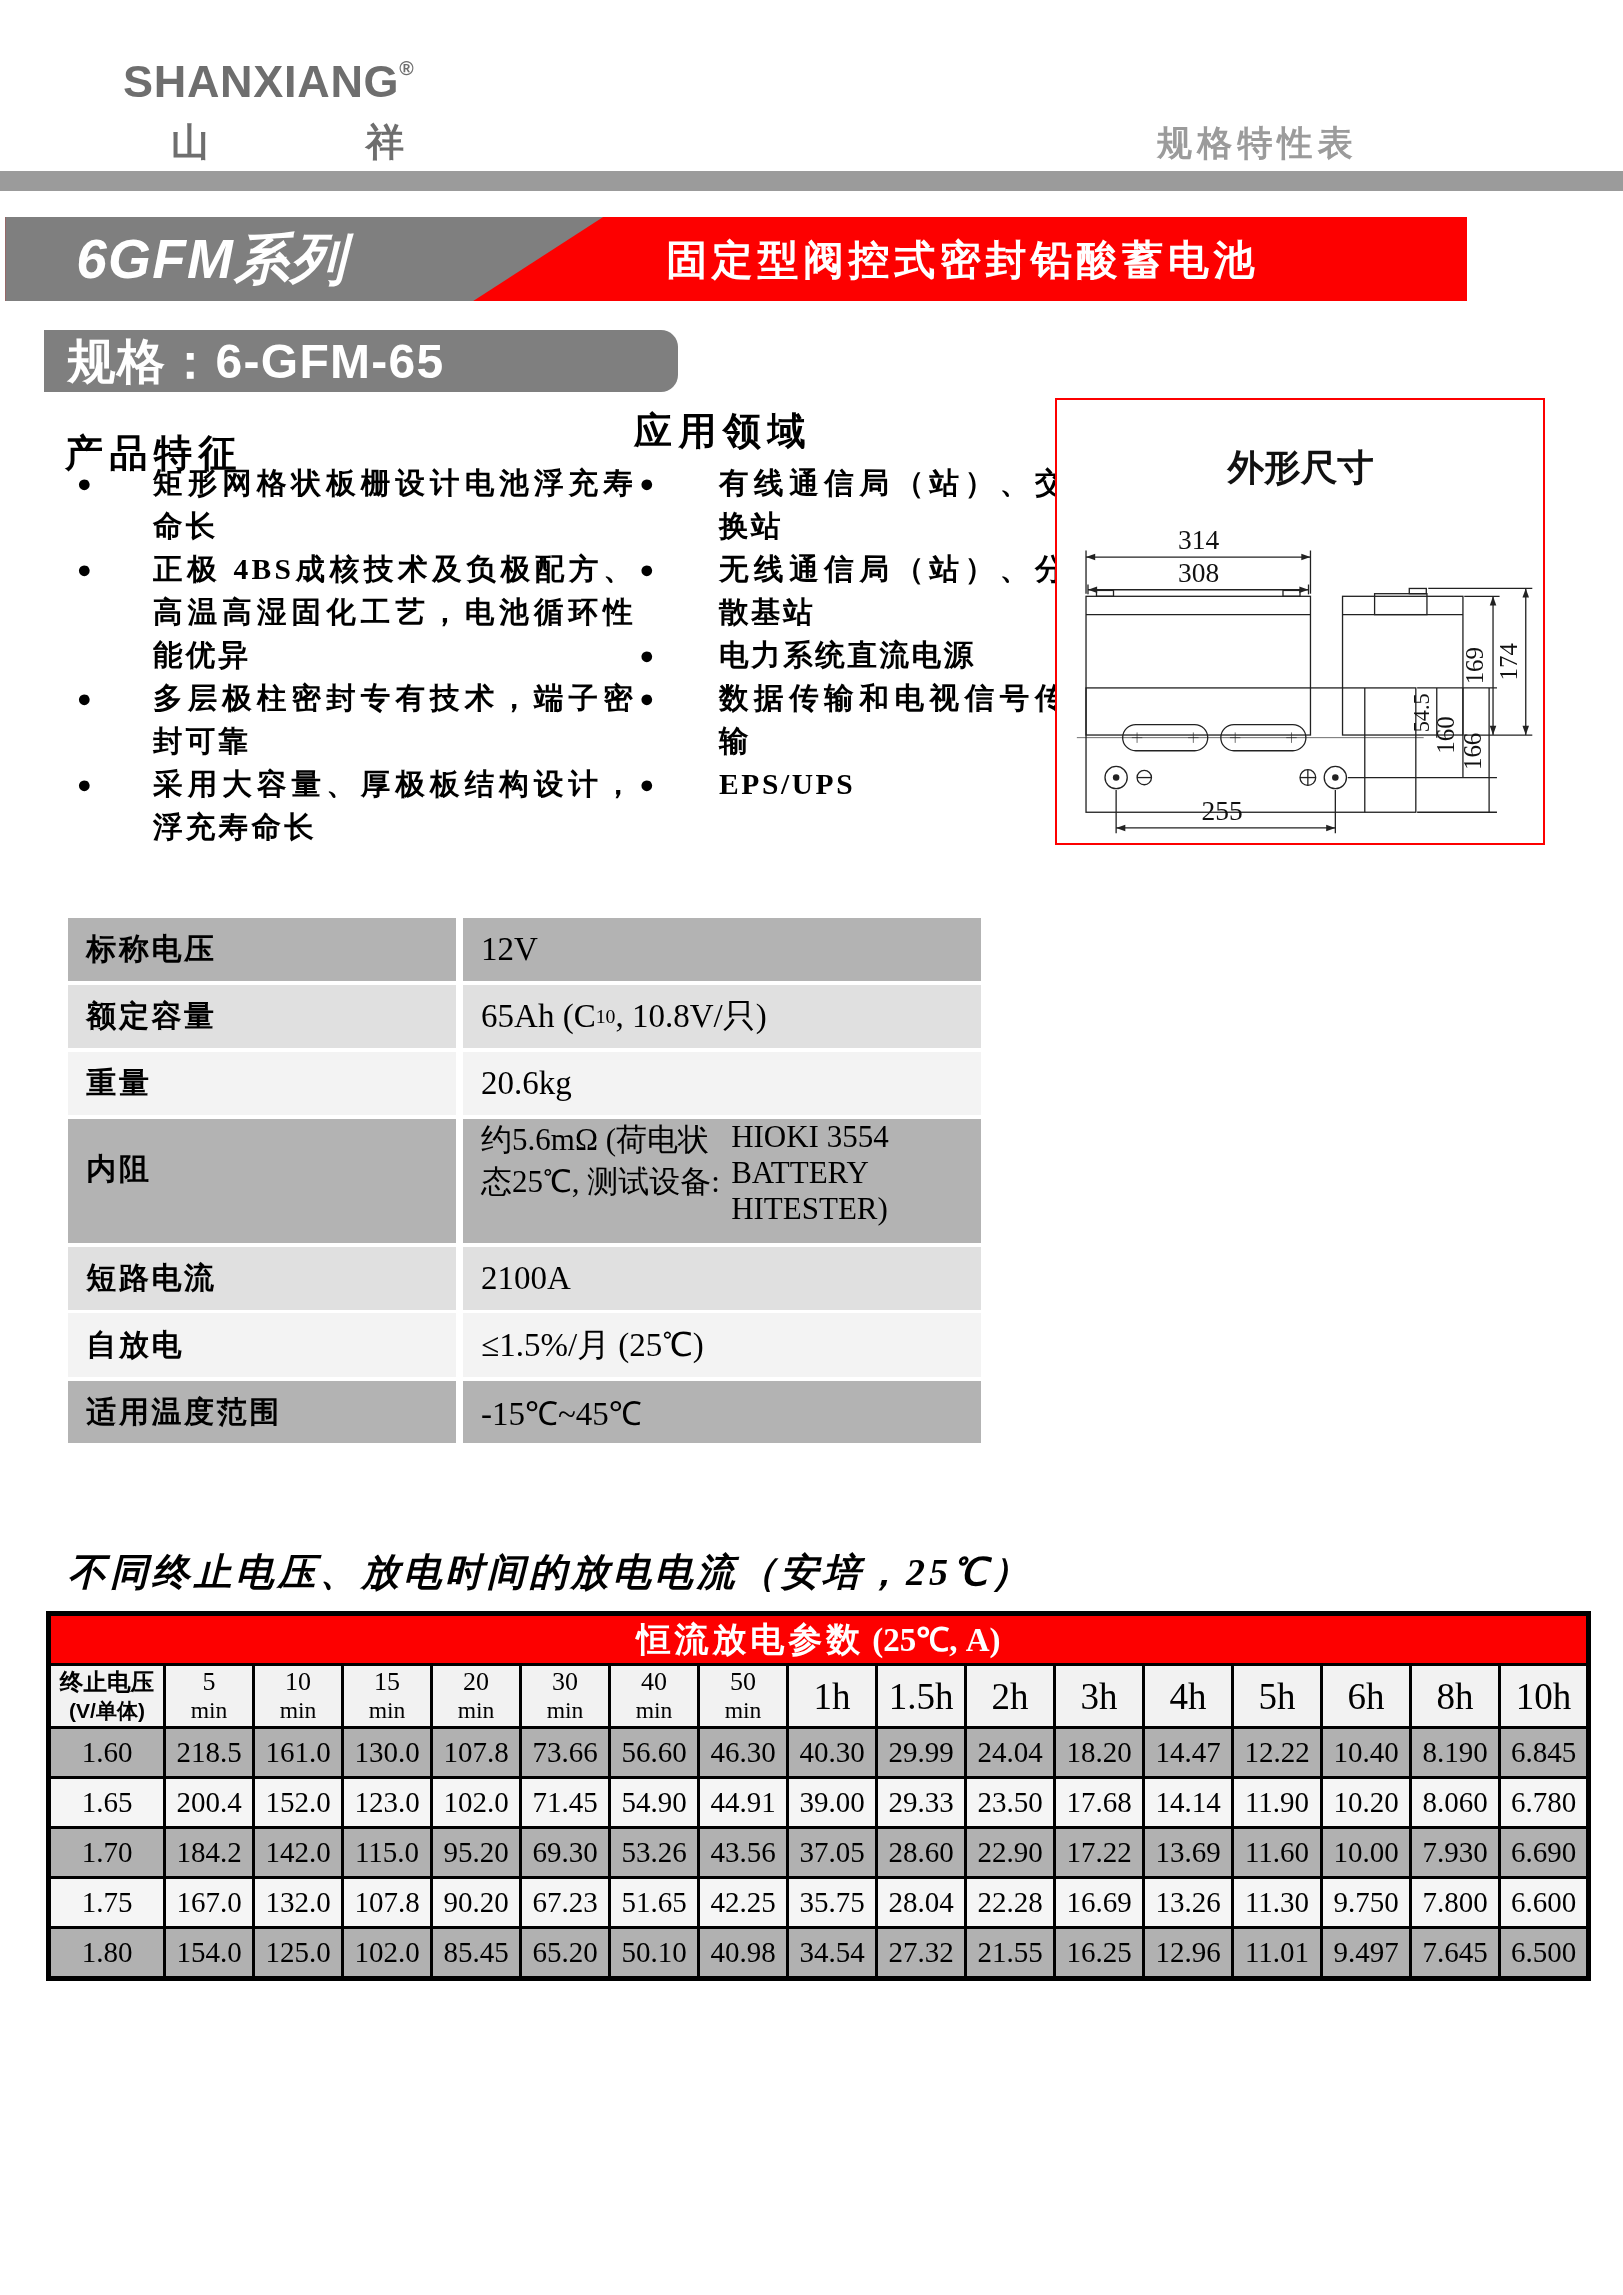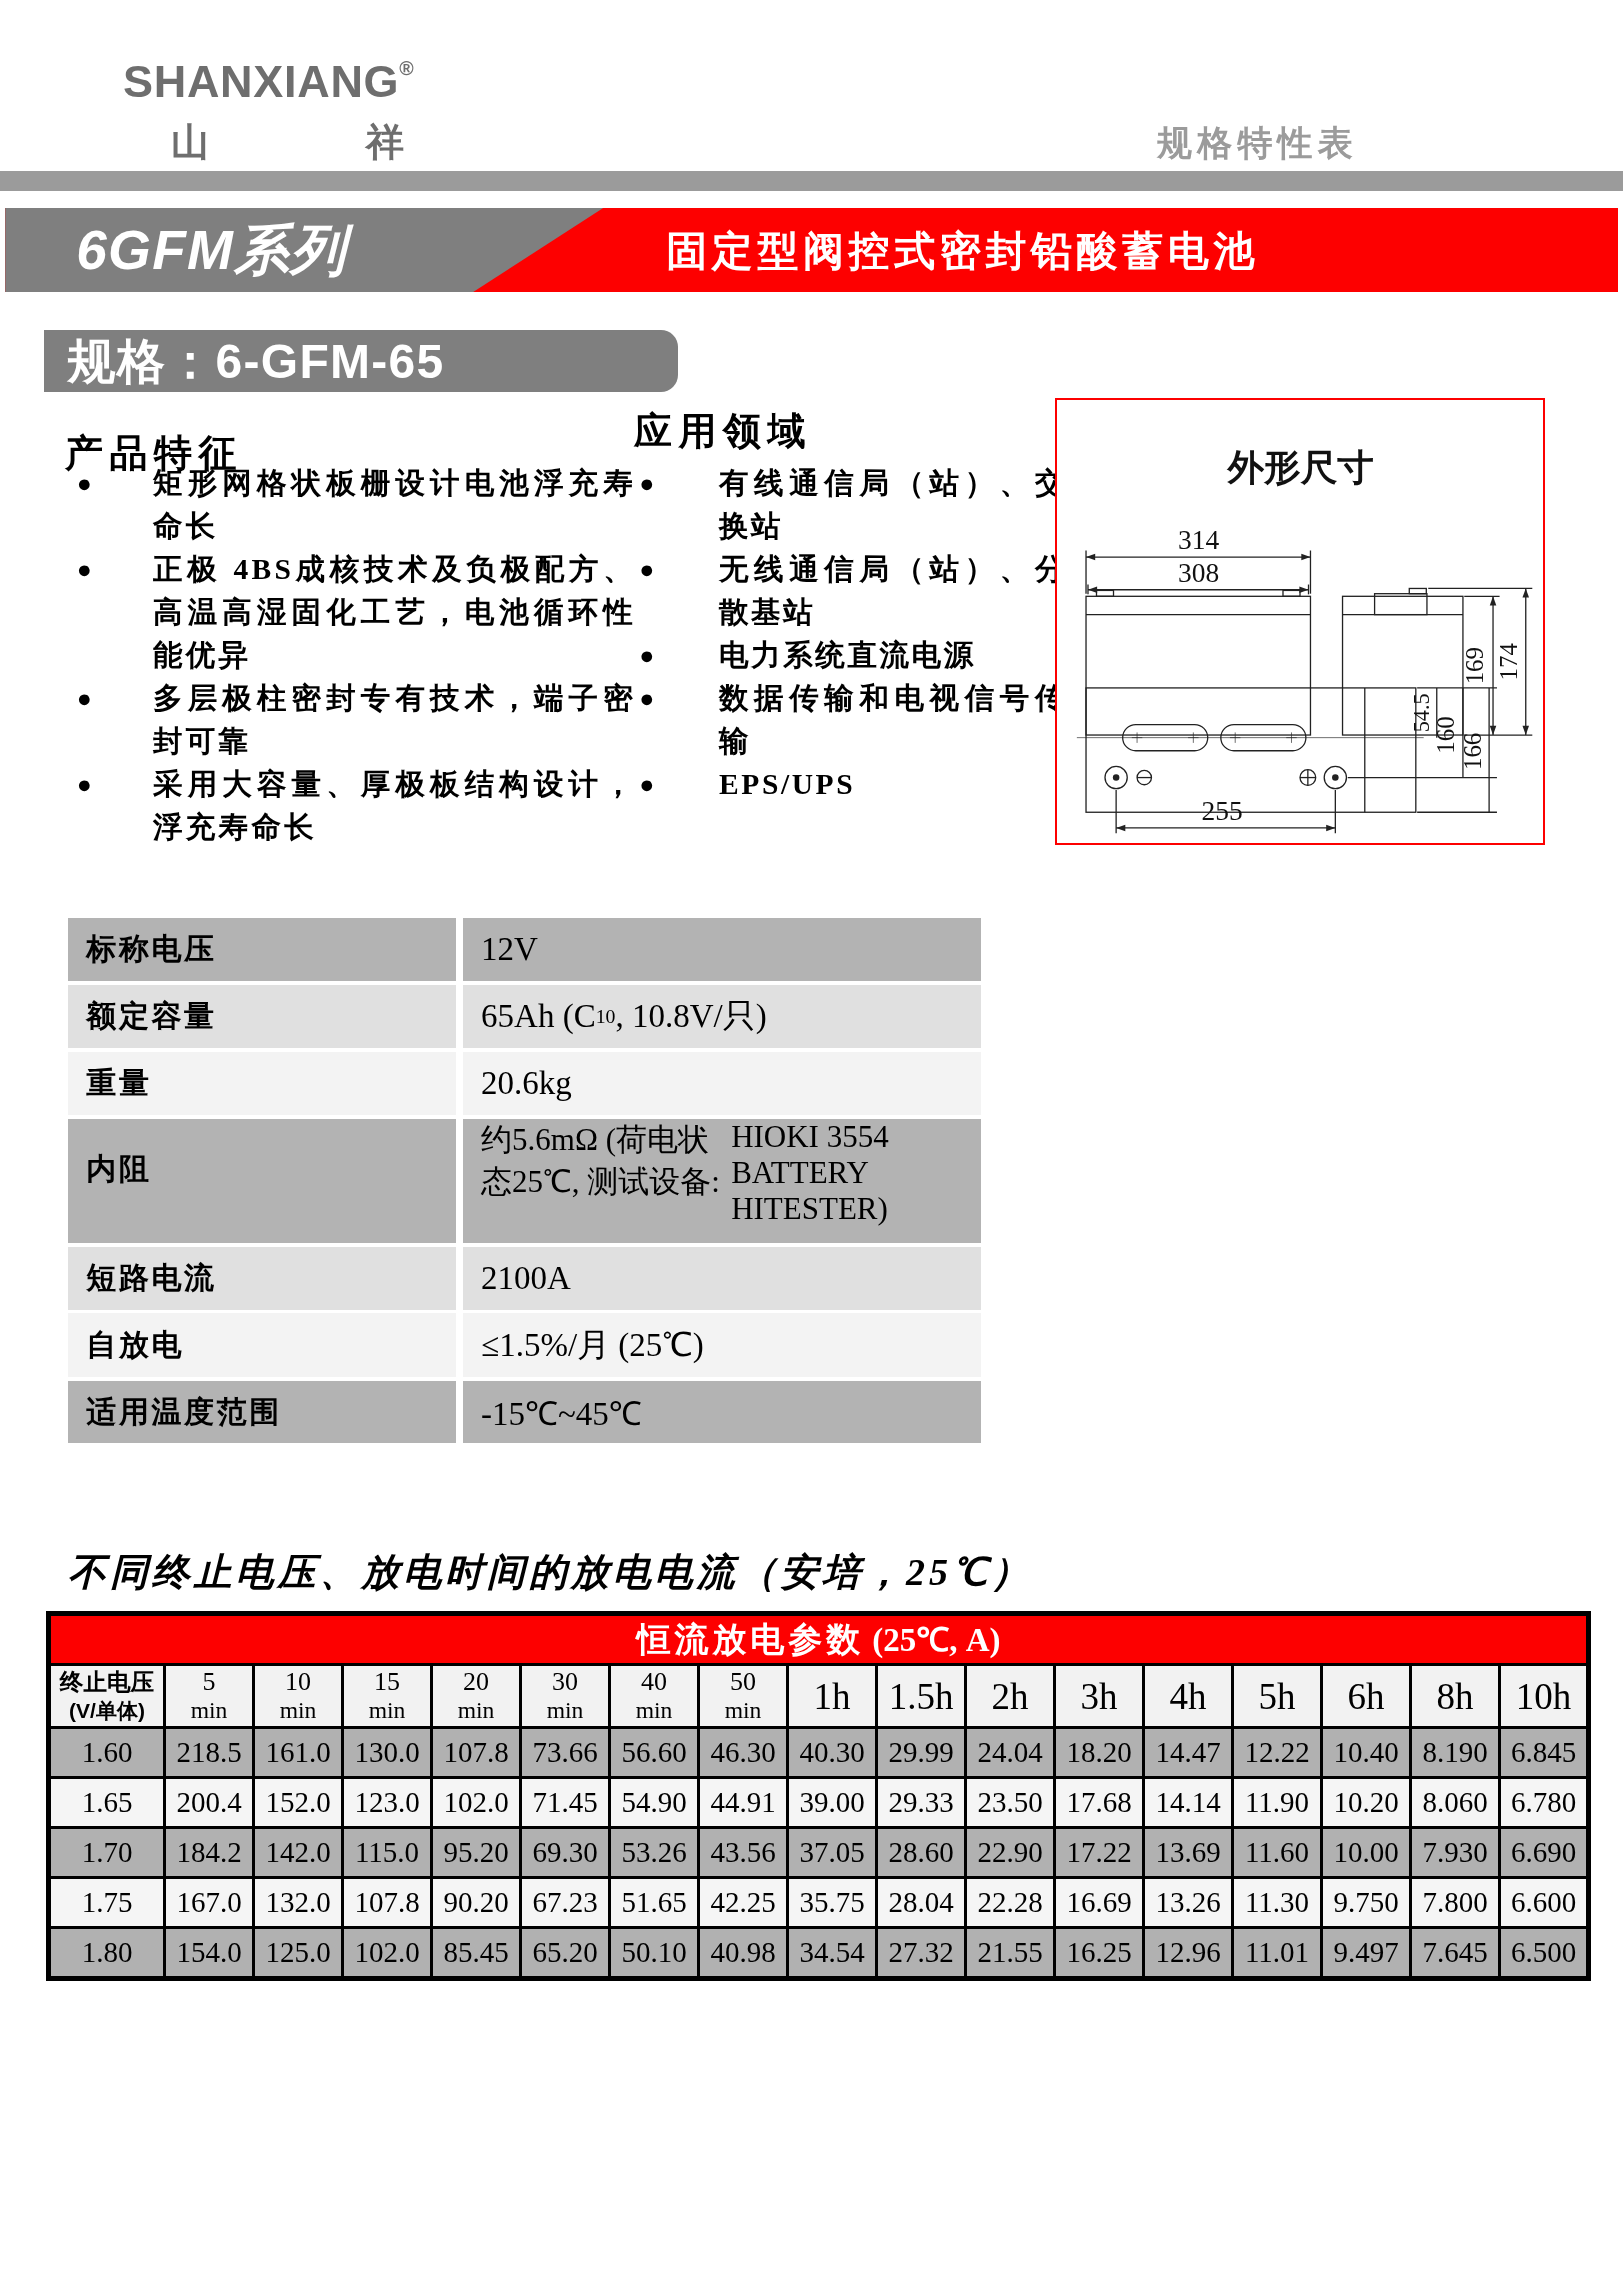--- a/index.html
+++ b/index.html
@@ -17,21 +17,21 @@
   
   .logo{left:123px;top:56px;font-size:45px;font-weight:bold;letter-spacing:0.7px;color:var(--logo-gray);}
   .logo .reg{font-size:19.6px;vertical-align:22px;font-weight:bold;}
   .logo-cn{left:171px;top:117px;width:233px;display:flex;justify-content:space-between;
            font-size:38px;font-weight:bold;color:var(--logo-gray);}
   .doc-title{left:1157px;top:120px;width:236px;font-size:35px;font-weight:bold;
              letter-spacing:5.2px;color:var(--bar-gray);white-space:nowrap;}
   .top-bar{left:0;top:171px;width:1623px;height:20px;background:var(--bar-gray);}
 
   
-  .banner{left:5.2px;top:208px;width:1613px;height:84px;background:var(--accent-red);}
+  .banner{left:5.2px;top:217px;width:1430px;height:84px;background:var(--accent-red);padding-left:32px;}
   .banner-gray{position:absolute;inset:0;background:var(--banner-gray);
                clip-path:polygon(0 0,598px 0,468px 100%,0 100%);}
   .banner-series{position:absolute;left:71px;top:0;line-height:84px;font-size:55px;
                  font-weight:bold;font-style:italic;color:#fff;letter-spacing:1.3px;}
   .banner-type{position:absolute;left:661px;top:0;line-height:86px;font-size:41px;
                font-weight:bold;color:#fff;letter-spacing:4.6px;white-space:nowrap;}
 
   
   .model-box{left:44px;top:330px;width:610px;height:62px;background:var(--banner-gray);
              border-radius:0 17px 17px 0;color:#fff;font-size:48px;font-weight:bold;

